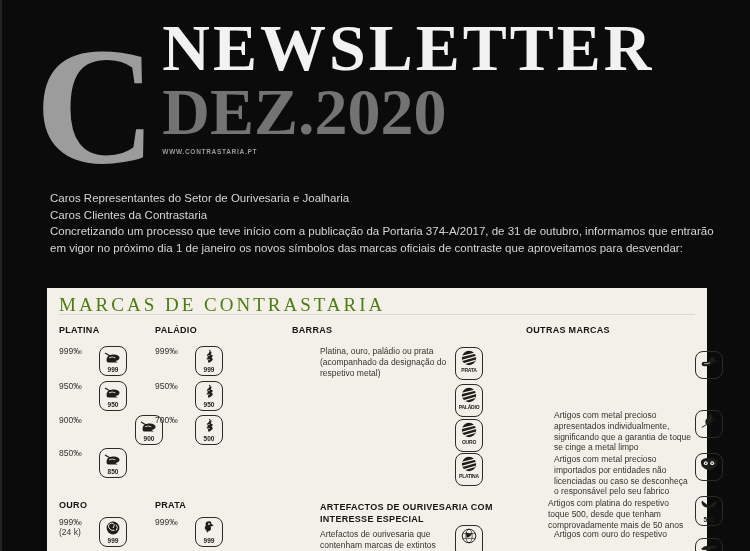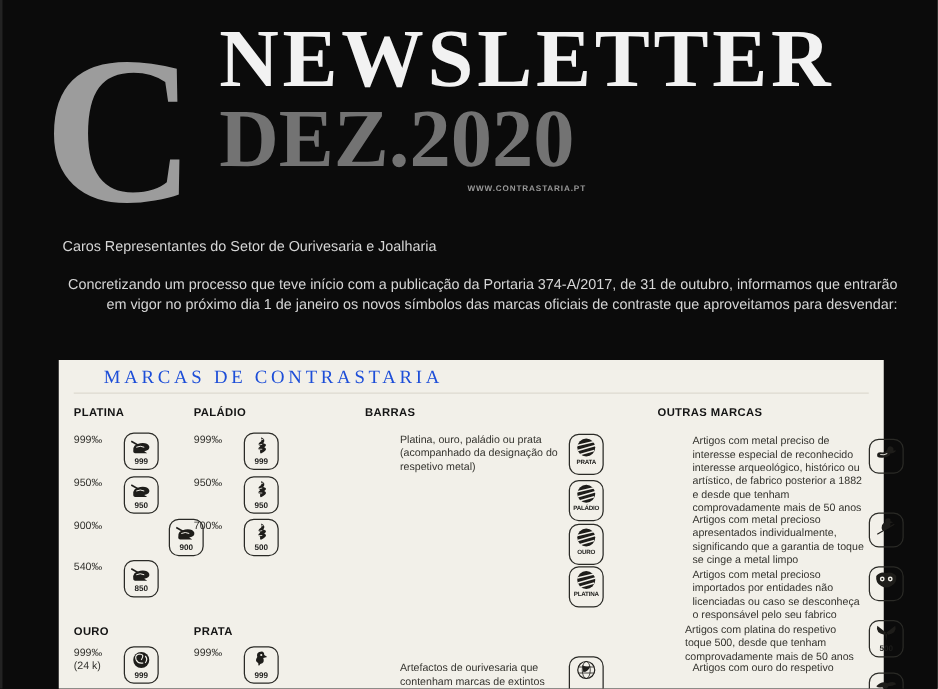--- a/index.html
+++ b/index.html
@@ -7,36 +7,36 @@
     position:relative;width:750px;height:551px;overflow:hidden;
     background:#0b0b0b;font-family:"Liberation Sans",sans-serif;
     border-left:2px solid #232323;box-sizing:border-box;
   }
   
   .masthead{position:absolute;left:33px;top:16px;display:flex;align-items:flex-start;}
   .logo-c{
     font-family:"Liberation Serif",serif;font-weight:bold;
     font-size:168px;line-height:0.78;color:#9c9c9c;margin-top:24px;
   }
-  .mast-block{margin-left:19px;font-family:"Liberation Serif",serif;font-weight:bold;text-align:center;}
+  .mast-block{margin-left:6px;font-family:"Liberation Serif",serif;font-weight:bold;}
   .mast-title{font-size:66px;line-height:0.97;letter-spacing:3px;color:#f2f2f2;white-space:nowrap;}
   .mast-line2{font-size:66px;line-height:0.97;display:flex;gap:16px;white-space:nowrap;}
   .mast-issue{color:#f2f2f2;}
   .mast-date{color:#737373;}
   .mast-site{font-family:"Liberation Sans",sans-serif;font-weight:bold;
     font-size:6.5px;letter-spacing:.7px;color:#9a9a9a;margin-top:4px;}
   
   .intro{position:absolute;left:48px;top:190px;width:668px;color:#d5d5d5;
     font-size:11.5px;line-height:16.5px;}
-  .intro .para{margin-top:13px;text-align:right;}
+  .intro .para{}
   
   .panel{position:absolute;left:45px;top:288px;width:660px;height:340px;
     background:#f2f0e9;color:#34332e;}
   .panel-title{position:absolute;left:12px;top:6px;
-    font-family:"Liberation Serif",serif;font-size:15px;letter-spacing:3px;color:#1d4ed8;margin-left:24px;}
+    font-family:"Liberation Serif",serif;font-size:19px;letter-spacing:3px;color:#4d7c0f;}
   .panel-rule{position:absolute;left:12px;right:12px;top:26px;height:1px;background:#ddd9cf;}
   .col-header{position:absolute;font-size:9px;font-weight:bold;color:#141414;letter-spacing:.3px;}
   .fine-row{position:absolute;display:flex;}
   .fineness{width:40px;font-size:8.5px;color:#33322e;line-height:10px;}
   .mark{
     width:28px;height:30px;border:1.4px solid #2a2a26;border-radius:8px;
     box-sizing:border-box;display:flex;flex-direction:column;align-items:center;
     justify-content:flex-start;padding-top:2px;background:transparent;flex:0 0 auto;
   }
   .mark .emblem{width:20px;height:16px;display:block;}
@@ -59,20 +59,21 @@
       <div class="mast-title">NEWSLETTER</div>
       <div class="mast-line2">
         <span class="mast-date">DEZ.2020</span>
       </div>
       <div class="mast-site">WWW.CONTRASTARIA.PT</div>
     </div>
   </div>
 
   <div class="intro">
     <div>Caros Representantes do Setor de Ourivesaria e Joalharia</div>
+    <div>Caros Clientes da Contrastaria</div>
     <div class="para">Concretizando um processo que teve início com a publicação da Portaria 374-A/2017, de 31 de outubro, informamos que entrarão em vigor no próximo dia 1 de janeiro os novos símbolos das marcas oficiais de contraste que aproveitamos para desvendar:</div>
   </div>
 
   <div class="panel">
     <div class="panel-title">MARCAS DE CONTRASTARIA</div>
     <div class="panel-rule"></div>
 
     <div class="col-header" style="left:12px;top:37px;">PLATINA</div>
     <div class="fine-row" style="left:12px;top:58px;">
       <span class="fineness">999‰</span>
@@ -107,21 +108,21 @@
             <svg viewBox="0 0 24 20">
               <path d="M2 5 L9 9" stroke="#1e1d1a" stroke-width="1.6" fill="none"></path>
               <path d="M4 15 Q3 8 11 7 Q18 6 20 10 Q21 14 15 15 L18 17 L7 17 Q4 17 4 15 Z" fill="#1e1d1a"></path>
               <path d="M7 11 Q11 9 15 11" stroke="#f2f0e9" stroke-width="1" fill="none"></path>
             </svg>
           </span>
         <span class="mark-num">900</span>
       </span>
     </div>
     <div class="fine-row" style="left:12px;top:160px;">
-      <span class="fineness">540‰</span>
+      <span class="fineness">850‰</span>
       <span class="mark">
         <span class="emblem">
             <svg viewBox="0 0 24 20">
               <path d="M2 5 L9 9" stroke="#1e1d1a" stroke-width="1.6" fill="none"></path>
               <path d="M4 15 Q3 8 11 7 Q18 6 20 10 Q21 14 15 15 L18 17 L7 17 Q4 17 4 15 Z" fill="#1e1d1a"></path>
               <path d="M7 11 Q11 9 15 11" stroke="#f2f0e9" stroke-width="1" fill="none"></path>
             </svg>
           </span>
         <span class="mark-num">850</span>
       </span>
@@ -236,37 +237,37 @@
         <span class="emblem">
             <svg viewBox="0 0 24 20">
               <circle cx="12" cy="10" r="9" fill="#1e1d1a"></circle>
               <path d="M3 8 L20 4 M3.5 13 L21 8 M6 17 L20 13" stroke="#f2f0e9" stroke-width="1.6" fill="none"></path>
             </svg>
           </span>
         <span class="mark-metal">PLATINA</span>
       </span>
     </div>
 
+    <div class="sub-header abs" style="left:245px;top:214px;width:180px;">ARTEFACTOS DE OURIVESARIA COM INTERESSE ESPECIAL</div>
     <div class="body-text abs" style="left:245px;top:241px;width:120px;">Artefactos de ourivesaria que contenham marcas de extintos contrastes</div>
     <div class="abs" style="left:380px;top:237px;">
       <span class="mark tall">
         <span class="emblem">
             <svg viewBox="0 0 24 20">
               <circle cx="12" cy="10" r="8.5" fill="none" stroke="#1e1d1a" stroke-width="1.2"></circle>
               <ellipse cx="12" cy="10" rx="4" ry="8.5" fill="none" stroke="#1e1d1a" stroke-width="0.8"></ellipse>
               <path d="M4 7 L20 7 M4 13 L20 13" stroke="#1e1d1a" stroke-width="0.8"></path>
               <path d="M8 5 Q12 8 16 6 Q14 12 9 12 Z" fill="#1e1d1a"></path>
             </svg>
           </span>
       </span>
     </div>
 
     <div class="col-header" style="left:479px;top:37px;">OUTRAS MARCAS</div>
 
-    <div class="body-text abs" style="left:479px;top:59px;width:140px;">Artigos com metal preciso de interesse especial de reconhecido interesse arqueológico, histórico ou artístico, de fabrico posterior a 1882 e desde que tenham comprovadamente mais de 50 anos</div>
     <div class="abs" style="left:620px;top:63px;">
       <span class="mark" style="height:28px;">
         <span class="emblem">
             <svg viewBox="0 0 24 20">
               <path d="M3 14 Q2 9 8 10 Q12 10 13 7 Q14 3 17 4 Q20 5 19 8 L22 8 Q20 11 16 11 Q16 14 10 15 Q5 16 3 14 Z" fill="#1e1d1a"></path>
               <path d="M6 12 Q10 13 13 11" stroke="#f2f0e9" stroke-width="0.9" fill="none"></path>
             </svg>
           </span>
       </span>
     </div>

